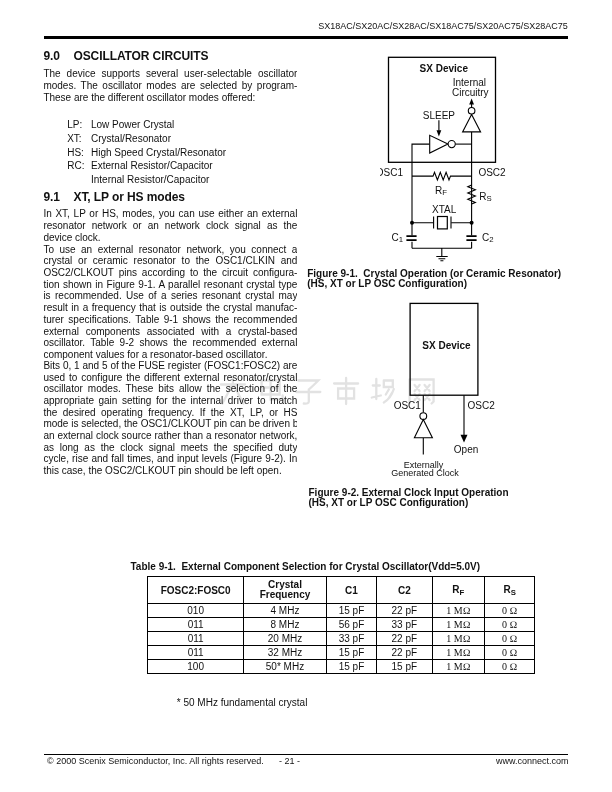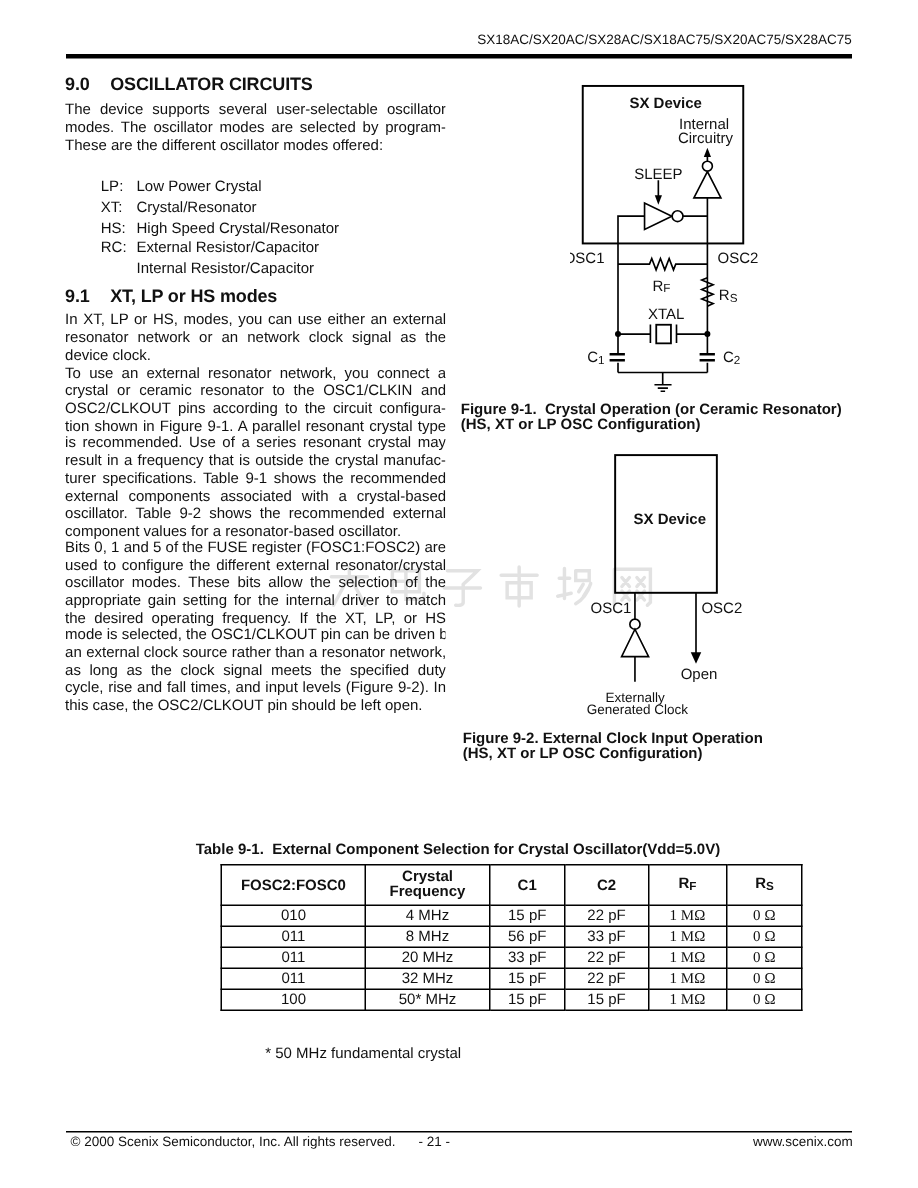--- a/index.html
+++ b/index.html
@@ -223,13 +223,13 @@
         <td style="font-family:'Liberation Serif',serif;">1 MΩ</td>
         <td style="font-family:'Liberation Serif',serif;">0 Ω</td>
       </tr>
 </tbody>
   </table>
 <div class="abs" style="left:176.8px;top:697.2px;font-size:10px;">* 50 MHz fundamental crystal</div>
 
 <div class="abs" style="left:43.5px;top:753.9px;width:524.5px;height:1.6px;background:#000;"></div>
 <div class="abs" style="left:35px;top:757.4px;font-size:9px;line-height:9px;margin-left:12px;">© 2000 Scenix Semiconductor, Inc. All rights reserved.</div>
 <div class="abs" style="left:279px;top:757.4px;width:50px;text-align:left;font-size:9px;line-height:9px;">- 21 -</div>
-<div class="abs" style="right:43.5px;top:757.4px;font-size:9px;line-height:9px;">www.scenix.com</div>
+<div class="abs" style="right:43.5px;top:757.4px;font-size:9px;line-height:9px;">www.connect.com</div>
 
 </body></html>

